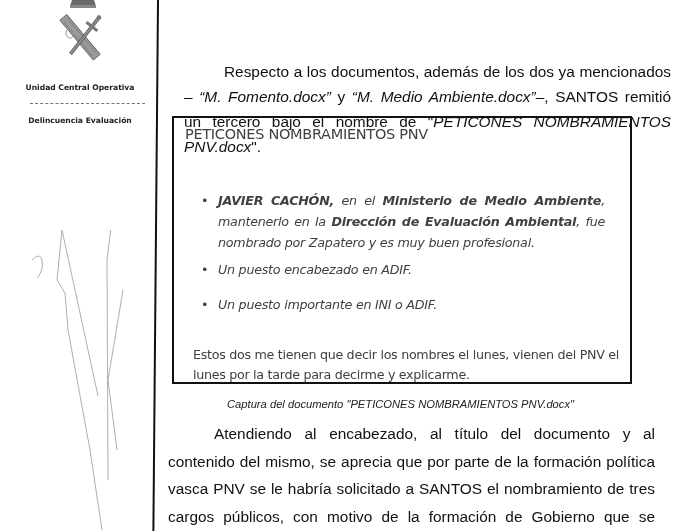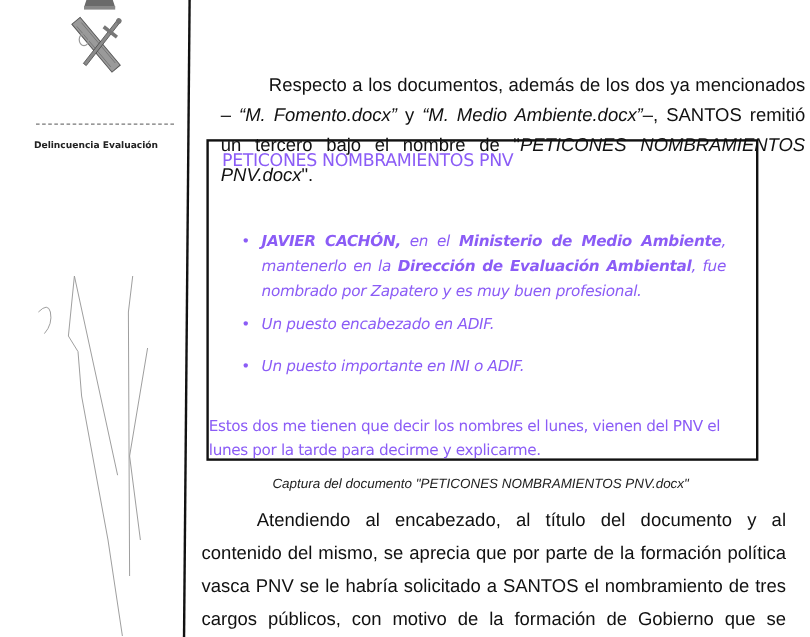--- a/index.html
+++ b/index.html
@@ -29,34 +29,34 @@
     position:absolute; left:0; width:487px; font-size:15.4px; line-height:25px;
     text-align:justify; text-align-last:left; color:#111;
   }
   .p1 { top:43px; }
   .indent { display:inline-block; width:40px; }
   .p1 .indent { width:40px; }
   .para i { font-style:italic; }
   .doc-box {
     position:absolute; left:172px; top:116px; width:460px; height:268px;
     border:2px solid #111; box-sizing:border-box;
-    font-family:"DejaVu Sans", sans-serif; color:#8b5cf6;
+    font-family:"DejaVu Sans", sans-serif; color:#404040;
   }
   .box-title { position:absolute; left:11px; top:8px; font-size:14.5px; font-weight:normal; letter-spacing:-0.3px; }
   .bullet-list { position:absolute; left:0; top:0; width:100%; }
   .bullet {
     position:absolute; left:28px; width:403px; font-size:12.7px; line-height:21px;
     letter-spacing:-0.25px;
   }
   .bullet .dot { position:absolute; left:-1px; top:0; }
   .bullet .btext { display:block; margin-left:16px; text-align:justify; text-align-last:left;font-style:italic; }
   .b1 { top:72px; } .b2 { top:141px; } .b3 { top:176px; }
   .bullet b { font-weight:bold; }
   .box-note {
-    position:absolute; left:0; top:227px; width:440px; font-size:12.7px; line-height:20px;
+    position:absolute; left:19px; top:227px; width:440px; font-size:12.7px; line-height:20px;
     letter-spacing:-0.3px;
   }
   .caption {
     position:absolute; left:227px; top:398px; font-style:italic; font-size:11.2px; color:#222;
   }
   .p2 { top:420px; line-height:27.5px; font-size:15.4px; }
   .p2 .indent { width:46px; }
 </style>
 </head>
 <body>
@@ -70,20 +70,21 @@
       <line x1="22" y1="14" x2="22" y2="58" stroke="#666" stroke-width="0.5"></line>
       <line x1="27" y1="14" x2="27" y2="58" stroke="#666" stroke-width="0.5"></line>
     </g>
     <g transform="rotate(38 25 38)">
       <rect x="23.5" y="12" width="3" height="46" fill="#8a8a8a" stroke="#444" stroke-width="0.6"></rect>
       <rect x="18" y="22" width="14" height="3" fill="#777"></rect>
       <circle cx="25" cy="12" r="2.3" fill="#777"></circle>
     </g>
     <ellipse cx="12" cy="33" rx="4" ry="5" fill="none" stroke="#999" stroke-width="1"></ellipse>
   </svg>
+  <div class="unit-label unit-primary">Unidad Central Operativa</div>
   <div class="unit-divider"></div>
   <div class="unit-label unit-secondary">Delincuencia Evaluación</div>
   <svg class="signature" viewBox="0 0 120 300" fill="none" stroke="#9a9a9a" stroke-width="0.8">
     <path d="M52 0 L88 166"></path>
     <path d="M52 0 L47 50 L55 63 L58 100 L80 220 L92 300"></path>
     <path d="M103 -20 L97 30 L98 250"></path>
     <path d="M113 60 L98 150 L107 220"></path>
     <path d="M22 30 Q30 22 32 30 Q34 40 27 48"></path>
   </svg>
 </div>

